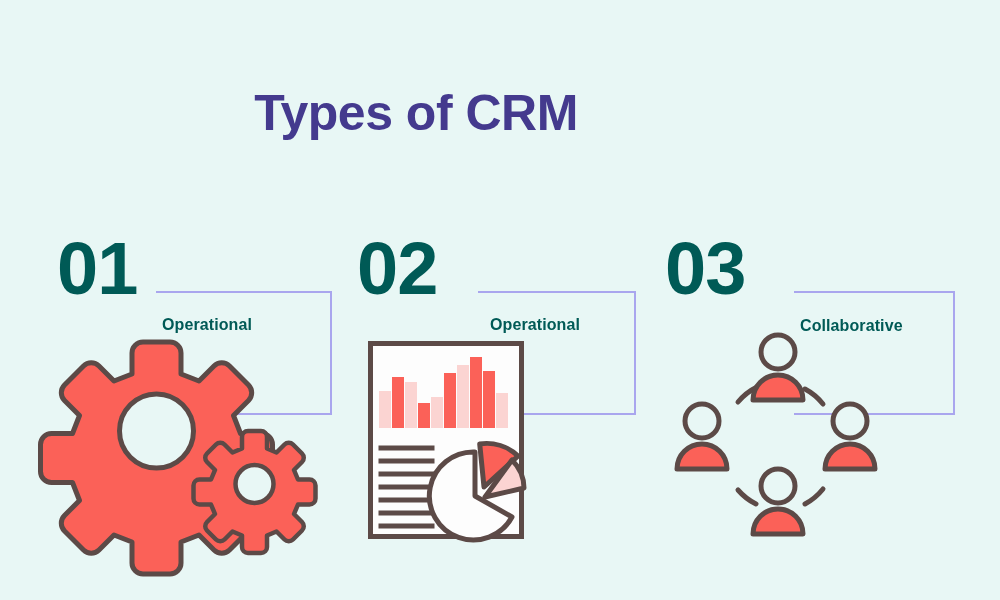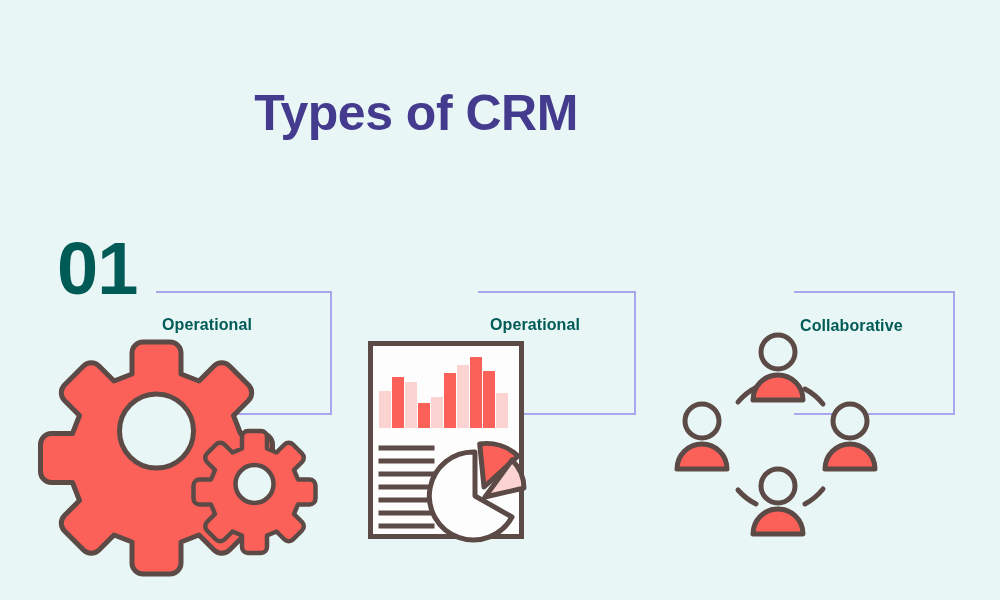--- a/index.html
+++ b/index.html
@@ -122,20 +122,21 @@
                    a6 6 0 0 1 0-8.5 l9-9 a6 6 0 0 1 8.5 0 l8 8 9.5-4 v-11.5
                    a6 6 0 0 1 6-6 z" fill="#fb6158" stroke="#5c4a47" stroke-width="4.5" stroke-linejoin="round"></path>
           <circle cx="214.5" cy="154" r="19" fill="#e8f7f5" stroke="#5c4a47" stroke-width="4.5"></circle>
         </g>
       </svg>
     </div>
   </div>
 
   <div class="section sec2">
 
+    <div class="step-number" style="left:47px; top:232px;">02</div>
 
     <div class="frame" style="left:168px; top:291px; width:158px; height:124px;"></div>
 
     <div class="step-label" style="left:180px; top:316px;">Operational</div>
 
     <div class="icon-wrap" style="left:58px; top:341px;">
       <svg width="156" height="198" viewBox="0 0 156 198" fill="none">
 
         <rect x="2.5" y="2.5" width="151" height="193" fill="#fdfdfd" stroke="#5c4a47" stroke-width="5"></rect>
 
@@ -169,20 +170,21 @@
           <path d="M110 150 L113 104 A46 46 0 0 0 77 122 Z" fill="#fb6158" stroke="#5c4a47" stroke-width="5" stroke-linejoin="round" transform="translate(6,-4) rotate(44 110 150)"></path>
 
           <path d="M112 150 L151 141 A40 40 0 0 0 139 113 Z" fill="#fbd4d2" stroke="#5c4a47" stroke-width="5" stroke-linejoin="round" transform="translate(5,6)"></path>
         </g>
       </svg>
     </div>
   </div>
 
   <div class="section sec3">
 
+    <div class="step-number" style="left:45px; top:232px;">03</div>
 
     <div class="frame" style="left:174px; top:291px; width:161px; height:124px;"></div>
 
     <div class="step-label" style="left:180px; top:317px;">Collaborative</div>
 
     <div class="icon-wrap" style="left:40px; top:330px;">
       <svg width="220" height="220" viewBox="0 0 220 220" fill="none">
 
         <g stroke="#5c4a47" stroke-width="5" stroke-linecap="round" fill="none">
           <path d="M78 72 A58 58 0 0 1 97 57"></path>

